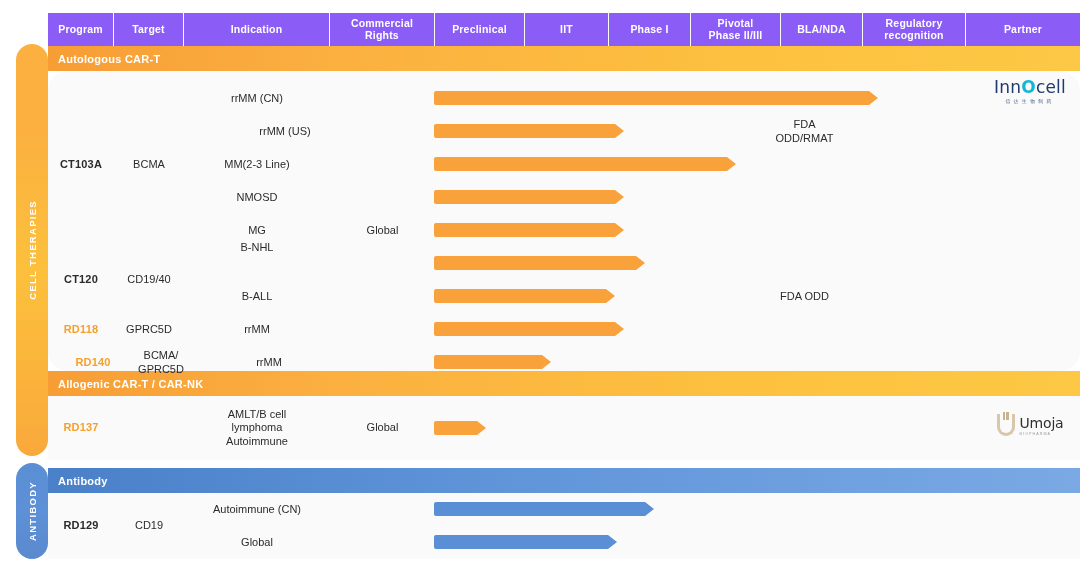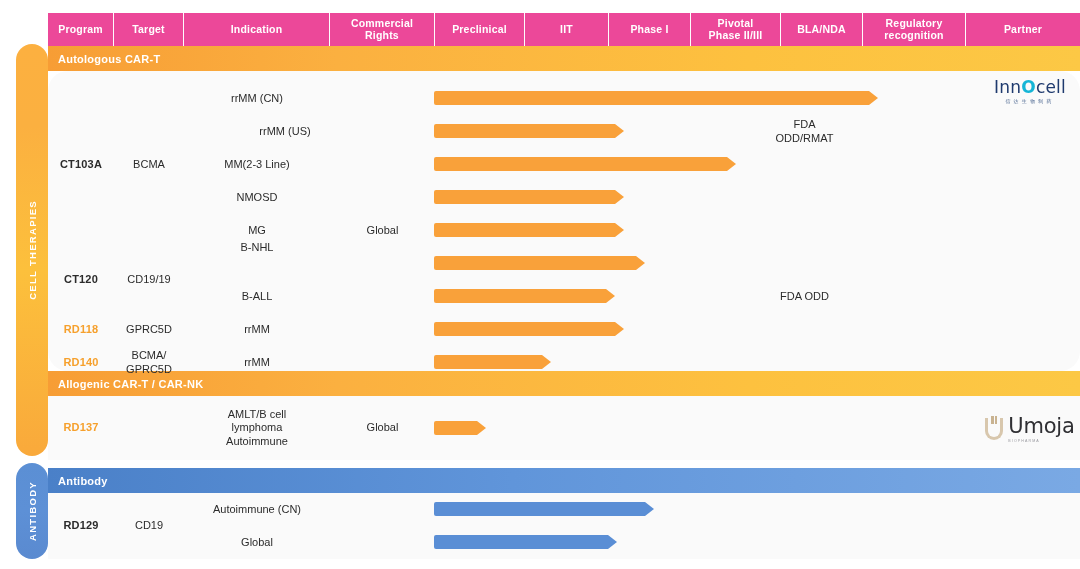--- a/index.html
+++ b/index.html
@@ -64,21 +64,21 @@
       82px   
       90px   
       82px   
       103px  
       114px; 
   }
 
   
   #header { height: 33px; }
   .hcell {
-    background: #ec4899;
+    background: #8b5cf6;
     color: #ffffff;
     font-size: 10.5px;
     font-weight: 700;
     letter-spacing: 0.2px;
     display: flex;
     align-items: center;
     justify-content: center;
     text-align: center;
     line-height: 1.12;
     border-right: 1.5px solid #fdfdfd;
@@ -204,21 +204,21 @@
     content: "";
     position: absolute;
     top: -2px;
     width: 2.5px;
     height: 8px;
     background: #c9b391;
   }
   .logo-umoja .um-mark::before { left: 3px; }
   .logo-umoja .um-mark::after  { right: 3px; }
   .logo-umoja .um-text {
-    font-size: 21px;
+    font-size: 14px;
     color: #2f2f33;
     letter-spacing: -0.2px;
     font-family: "DejaVu Sans", sans-serif;
   }
   .logo-umoja .um-tag {
     font-size: 3.6px;
     color: #9a9aa0;
     letter-spacing: 1.1px;
     margin-top: 1px;
   }
@@ -320,32 +320,32 @@
     <div class="grid row" style="position:absolute;top:209px;left:0;width:100%;">
       <div class="cell"></div>
       <div class="cell"></div>
       <div class="cell">B-ALL</div>
     </div>
     <div class="grid row" style="position:absolute;top:242px;left:0;width:100%;">
       <div class="cell prog prog-orange">RD118</div>
       <div class="cell">GPRC5D</div>
       <div class="cell">rrMM</div>
     </div>
-    <div class="grid row" style="position:absolute;top:275px;left:0;width:100%;">
+    <div class="grid row" style="position:absolute;top:275px;left:0;width:100%;padding-left:12px;">
       <div class="cell prog prog-orange">RD140</div>
       <div class="cell" style="white-space:pre-line;">BCMA/
 GPRC5D</div>
       <div class="cell">rrMM</div>
     </div>
 
     <div class="span-cell prog prog-orange" style="left:0;width:66px;top:11px;height:165px;">CT103A</div>
     <div class="span-cell" style="left:66px;width:70px;top:11px;height:165px;">BCMA</div>
 
     <div class="span-cell prog prog-orange" style="left:0;width:66px;top:176px;height:66px;">CT120</div>
-    <div class="span-cell" style="left:66px;width:70px;top:176px;height:66px;">CD19/19</div>
+    <div class="span-cell" style="left:66px;width:70px;top:176px;height:66px;">CD19/40</div>
 
     <div class="span-cell" style="left:705px;width:103px;top:11px;height:33px;">NMPA BTD</div>
     <div class="span-cell" style="left:705px;width:103px;top:39px;height:43px;white-space:pre-line;">FDA
 ODD/RMAT</div>
     <div class="span-cell" style="left:705px;width:103px;top:209px;height:33px;">FDA ODD</div>
 
     <div class="barwrap" style="top:20px;width:444px;">
       <div class="bar bar-orange"></div>
     </div>
     <div class="barwrap" style="top:53px;width:190px;">

